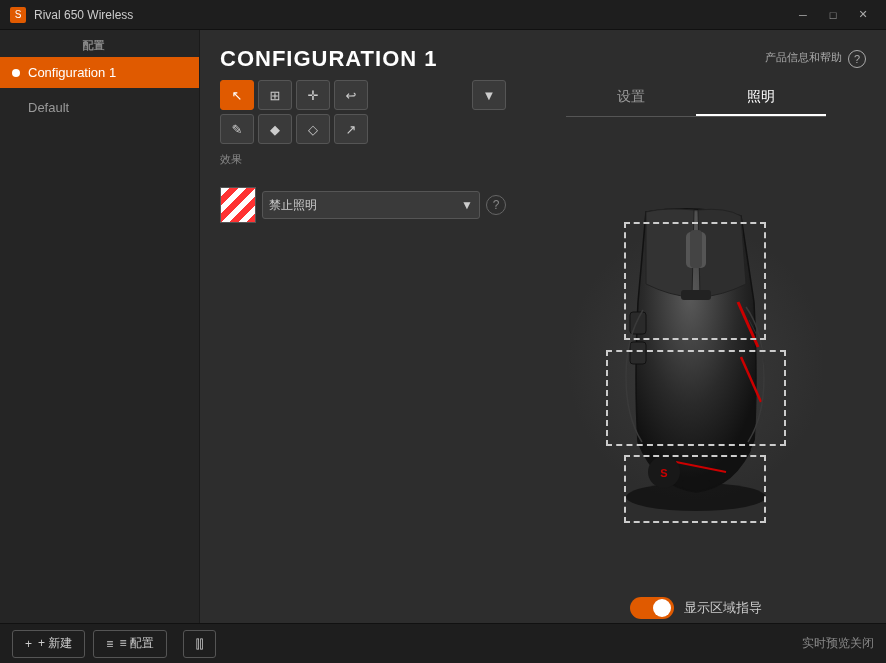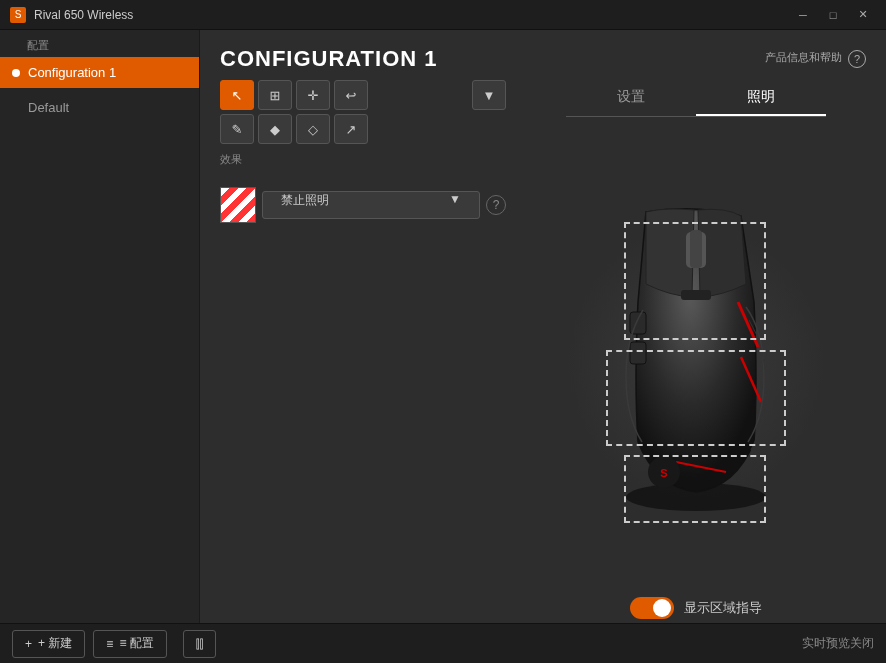--- a/index.html
+++ b/index.html
@@ -69,24 +69,25 @@
 
     
     .sidebar {
       width: 200px;
       background: #252525;
       border-right: 1px solid #1a1a1a;
       display: flex;
       flex-direction: column;
     }
     .sidebar-section-label {
-      padding: 8px 12px 4px 27px;
+      padding: 8px 12px 4px 0;
       font-size: 11px;
       color: #888;
-      font-weight: normal;
+      font-weight: bold;
+      text-align: center;
     }
     .sidebar-item {
       padding: 8px 12px;
       cursor: pointer;
       display: flex;
       align-items: center;
       gap: 8px;
     }
     .sidebar-item.active {
       background: #e05a00;
@@ -228,23 +229,23 @@
         white 6px, white 12px
       );
     }
     .effect-dropdown {
       flex: 1;
       height: 28px;
       background: #3a3a3a;
       border: 1px solid #555;
       border-radius: 3px;
       color: #ccc;
-      padding: 0 18px;
-      display: flex;
-      align-items: flex-start;
+      padding: 0 6px;
+      display: flex;
+      align-items: center;
       justify-content: space-between;
       cursor: pointer;
       font-size: 12px;
     }
     .effect-help {
       width: 20px;
       height: 20px;
       border-radius: 50%;
       border: 1px solid #666;
       display: flex;

